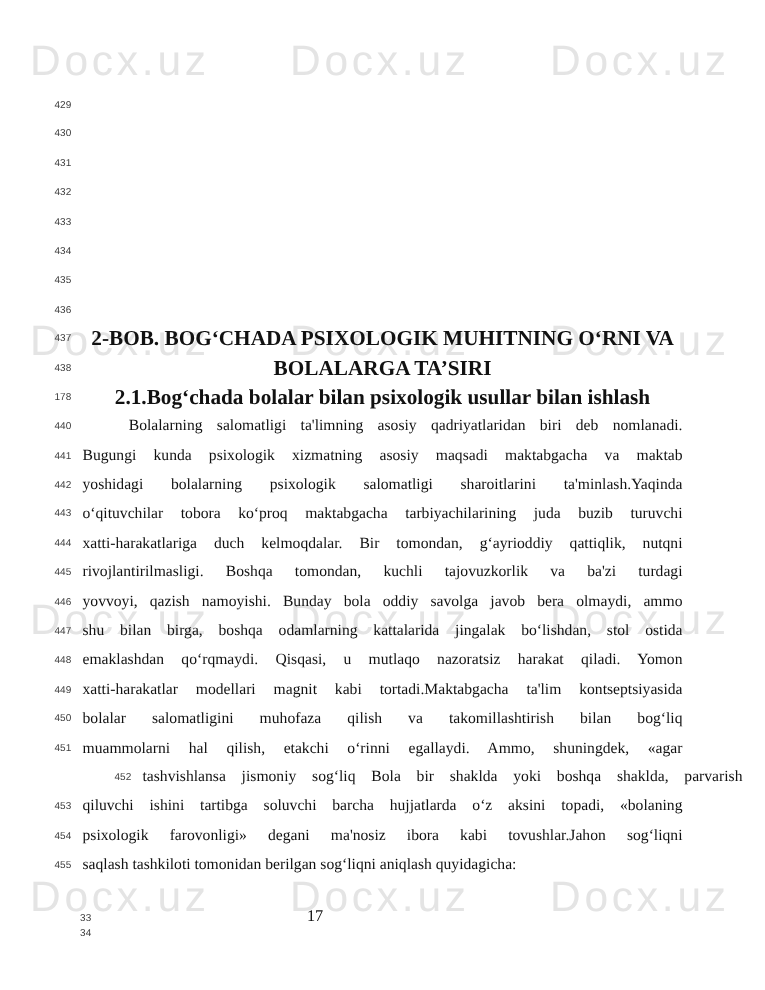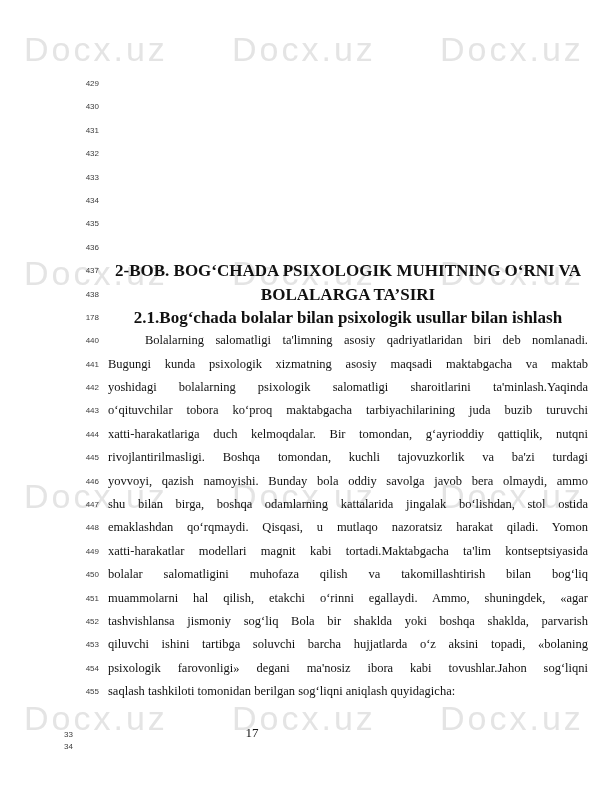--- a/index.html
+++ b/index.html
@@ -34,21 +34,20 @@
     position: absolute;
     top: 72px;
     left: 0;
     right: 0;
     z-index: 1;
   }
   .row {
     display: flex;
     align-items: flex-end;
     height: 23.4px;
-    margin-left: 42px;
   }
   .lineno {
     flex: none;
     width: 57px;
     text-align: right;
     font-family: "Liberation Sans", "DejaVu Sans", sans-serif;
     font-size: 8px;
     line-height: 23.4px;
     color: #3c3c3c;
   }
@@ -204,21 +203,21 @@
       </div>
       <div class="row">
         <span class="lineno" style="color: rgb(60, 60, 60);">450</span>
         <div class="line-content body">bolalar salomatligini muhofaza qilish va takomillashtirish bilan bogʻliq</div>
       </div>
       <div class="row">
         <span class="lineno" style="color: rgb(60, 60, 60);">451</span>
         <div class="line-content body">muammolarni hal qilish, etakchi oʻrinni egallaydi. Ammo, shuningdek, «agar</div>
       </div>
       <div class="row">
-        <span class="lineno" style="color: rgb(60, 60, 60);">452</span>
+        <span class="lineno" style="color: rgb(60, 60, 60); padding-left: 48px;">452</span>
         <div class="line-content body">tashvishlansa jismoniy sogʻliq Bola bir shaklda yoki boshqa shaklda, parvarish</div>
       </div>
       <div class="row">
         <span class="lineno" style="color: rgb(60, 60, 60);">453</span>
         <div class="line-content body">qiluvchi ishini tartibga soluvchi barcha hujjatlarda oʻz aksini topadi, «bolaning</div>
       </div>
       <div class="row">
         <span class="lineno" style="color: rgb(60, 60, 60);">454</span>
         <div class="line-content body">psixologik farovonligi» degani ma'nosiz ibora kabi tovushlar.Jahon sogʻliqni</div>
       </div>

